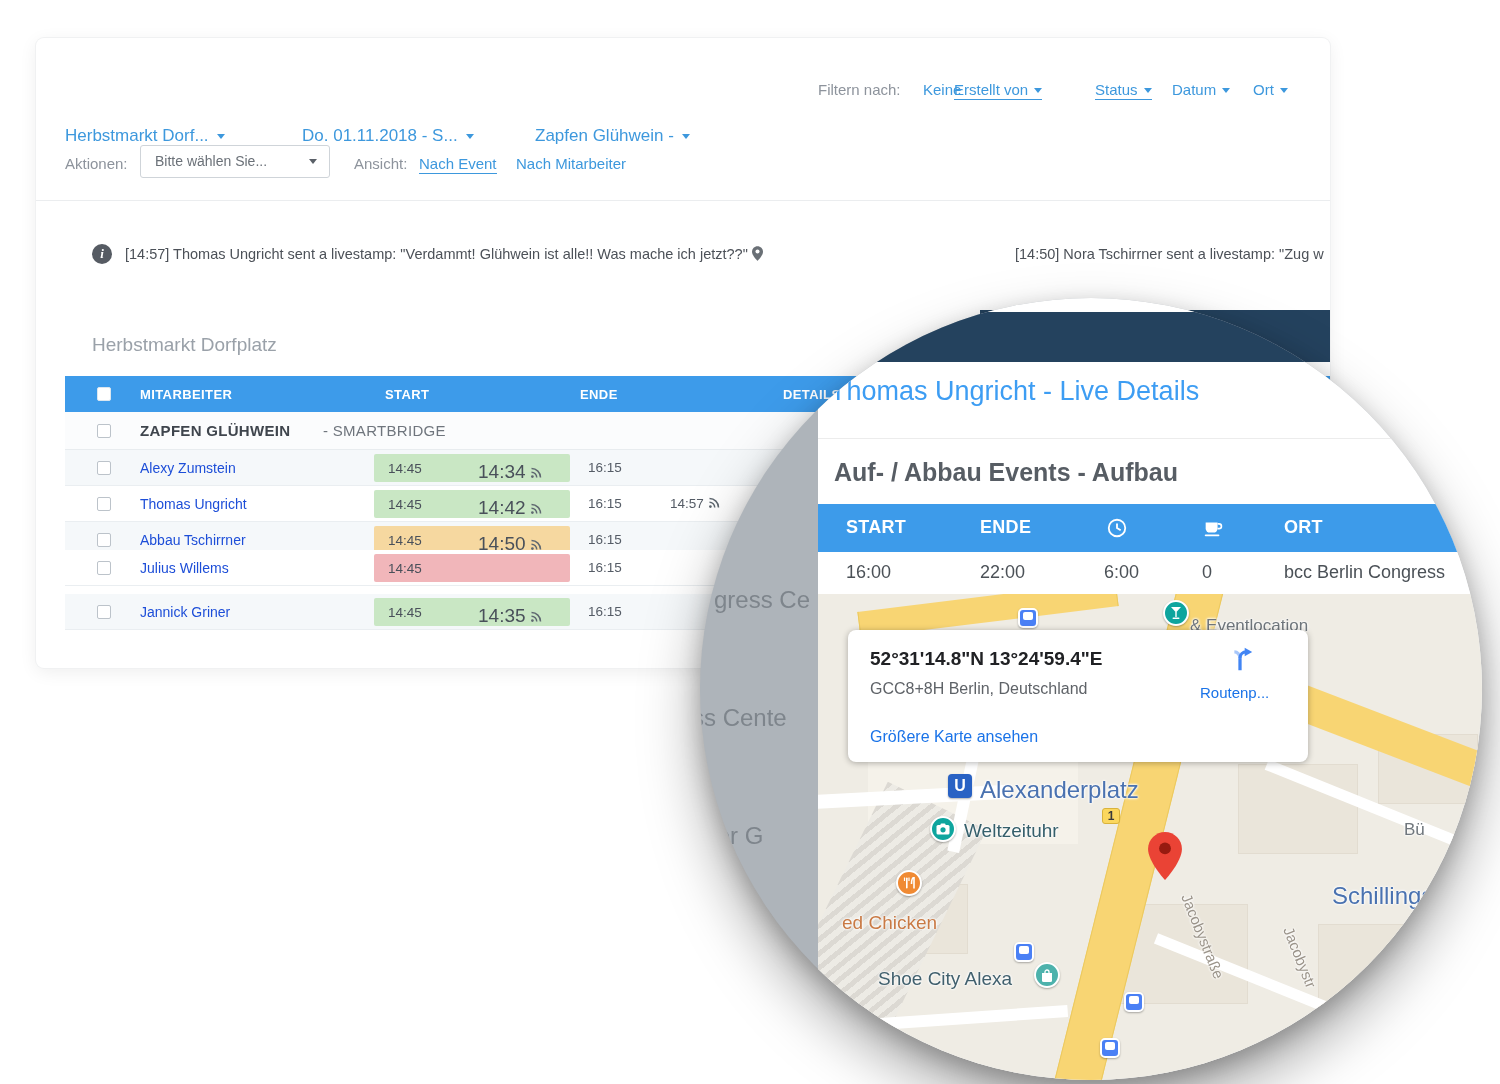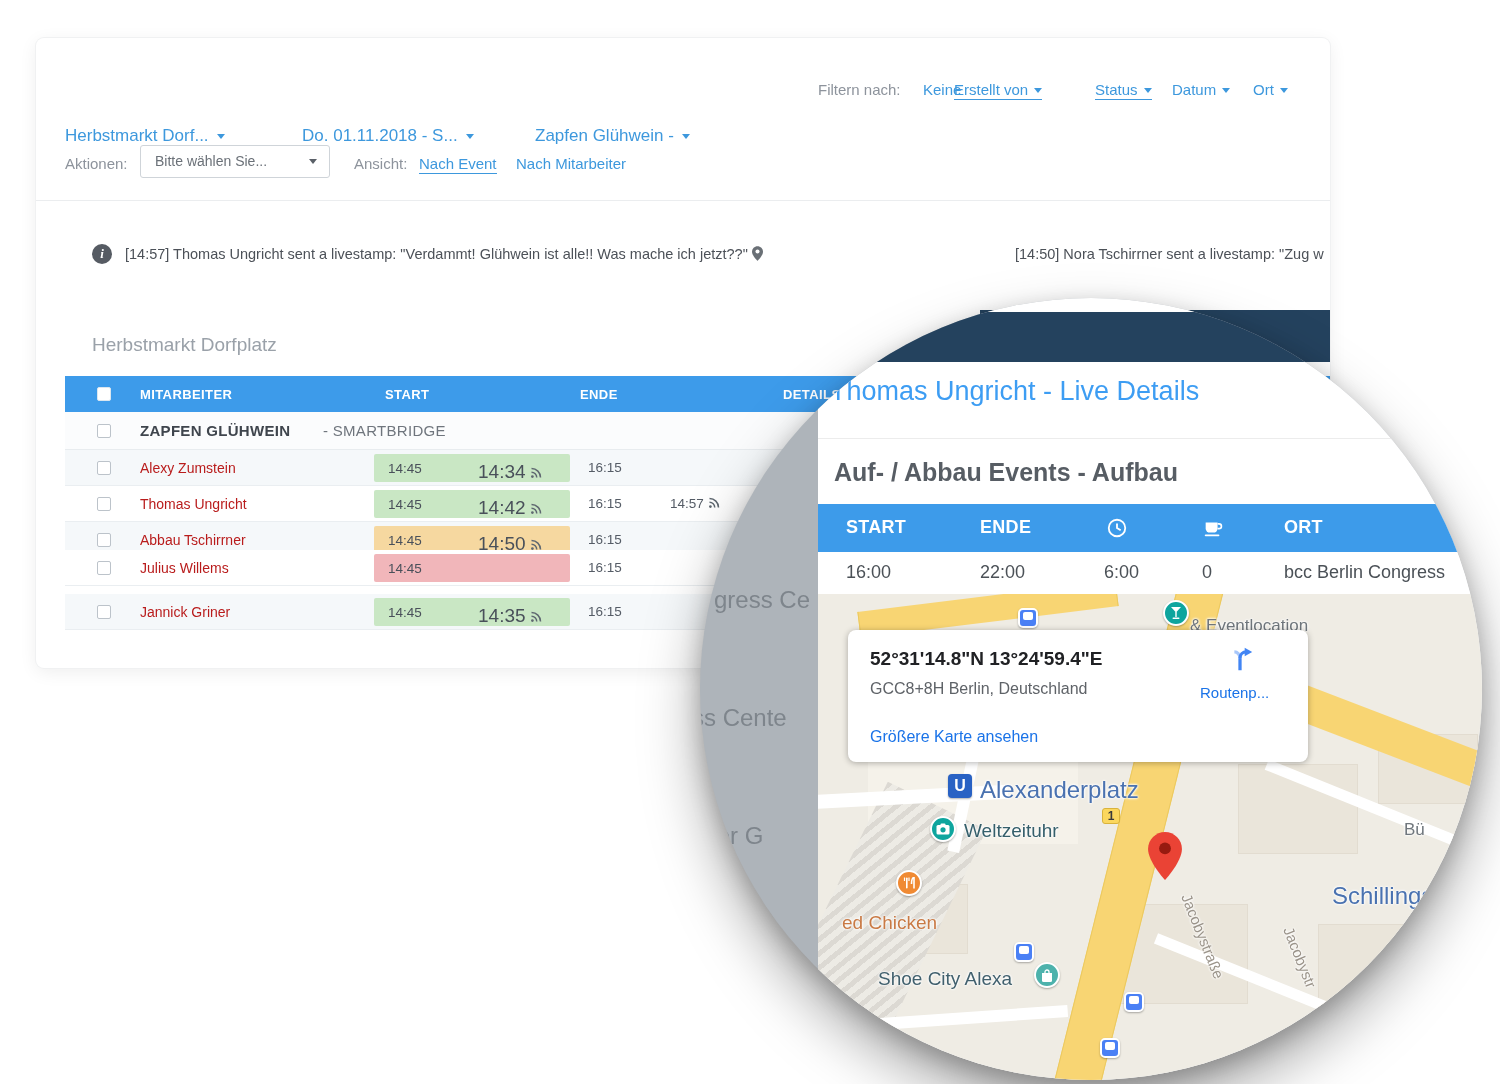--- a/index.html
+++ b/index.html
@@ -46,21 +46,21 @@
   .thead .cb { left:32px; top:11px; border-color:#dbe6ef; }
 
   .grow { position:absolute; left:29px; top:374px; width:1265px; height:38px; background:#fbfcfd; border-bottom:1px solid #e8ecef; }
   .grow .cb { left:32px; top:12px; }
   .grow .gname { position:absolute; left:75px; top:10px; font-size:15px; font-weight:700; color:#3f454d; letter-spacing:.3px; }
   .grow .gsuf { position:absolute; left:258px; top:10px; font-size:15px; color:#6f757d; letter-spacing:.3px; }
 
   .trow { position:absolute; left:29px; width:1265px; height:36px; border-bottom:1px solid #eaeef1; background:#fff; }
   .trow.tint { background:#f5f8fa; }
   .trow .cb { left:32px; top:11px; }
-  .trow .nm { position:absolute; left:75px; top:10px; font-size:14px; color:#b91c1c; }
+  .trow .nm { position:absolute; left:75px; top:10px; font-size:14px; color:#1d4ed8; }
   .tb { position:absolute; left:309px; top:4px; width:196px; height:28px; border-radius:2px; }
   .tb.green { background:#c9e7c4; } .tb.orange { background:#f6d8a0; } .tb.red { background:#f1b6ba; }
   .tb .t1 { position:absolute; left:14px; top:7px; font-size:13.5px; color:#49505a; }
   .tb .t2 { position:absolute; left:104px; top:7px; font-size:19px; color:#49505a; white-space:nowrap; }
   .tb .t2 svg, .endstamp svg { vertical-align:-1px; margin-left:4px; }
   .ende { position:absolute; left:523px; top:10px; font-size:13.5px; color:#555c66; }
   .endstamp { position:absolute; left:605px; top:10px; font-size:13.5px; color:#555c66; white-space:nowrap; }
 
   
   .mag { position:absolute; left:700px; top:298px; width:782px; height:782px; border-radius:50%;

